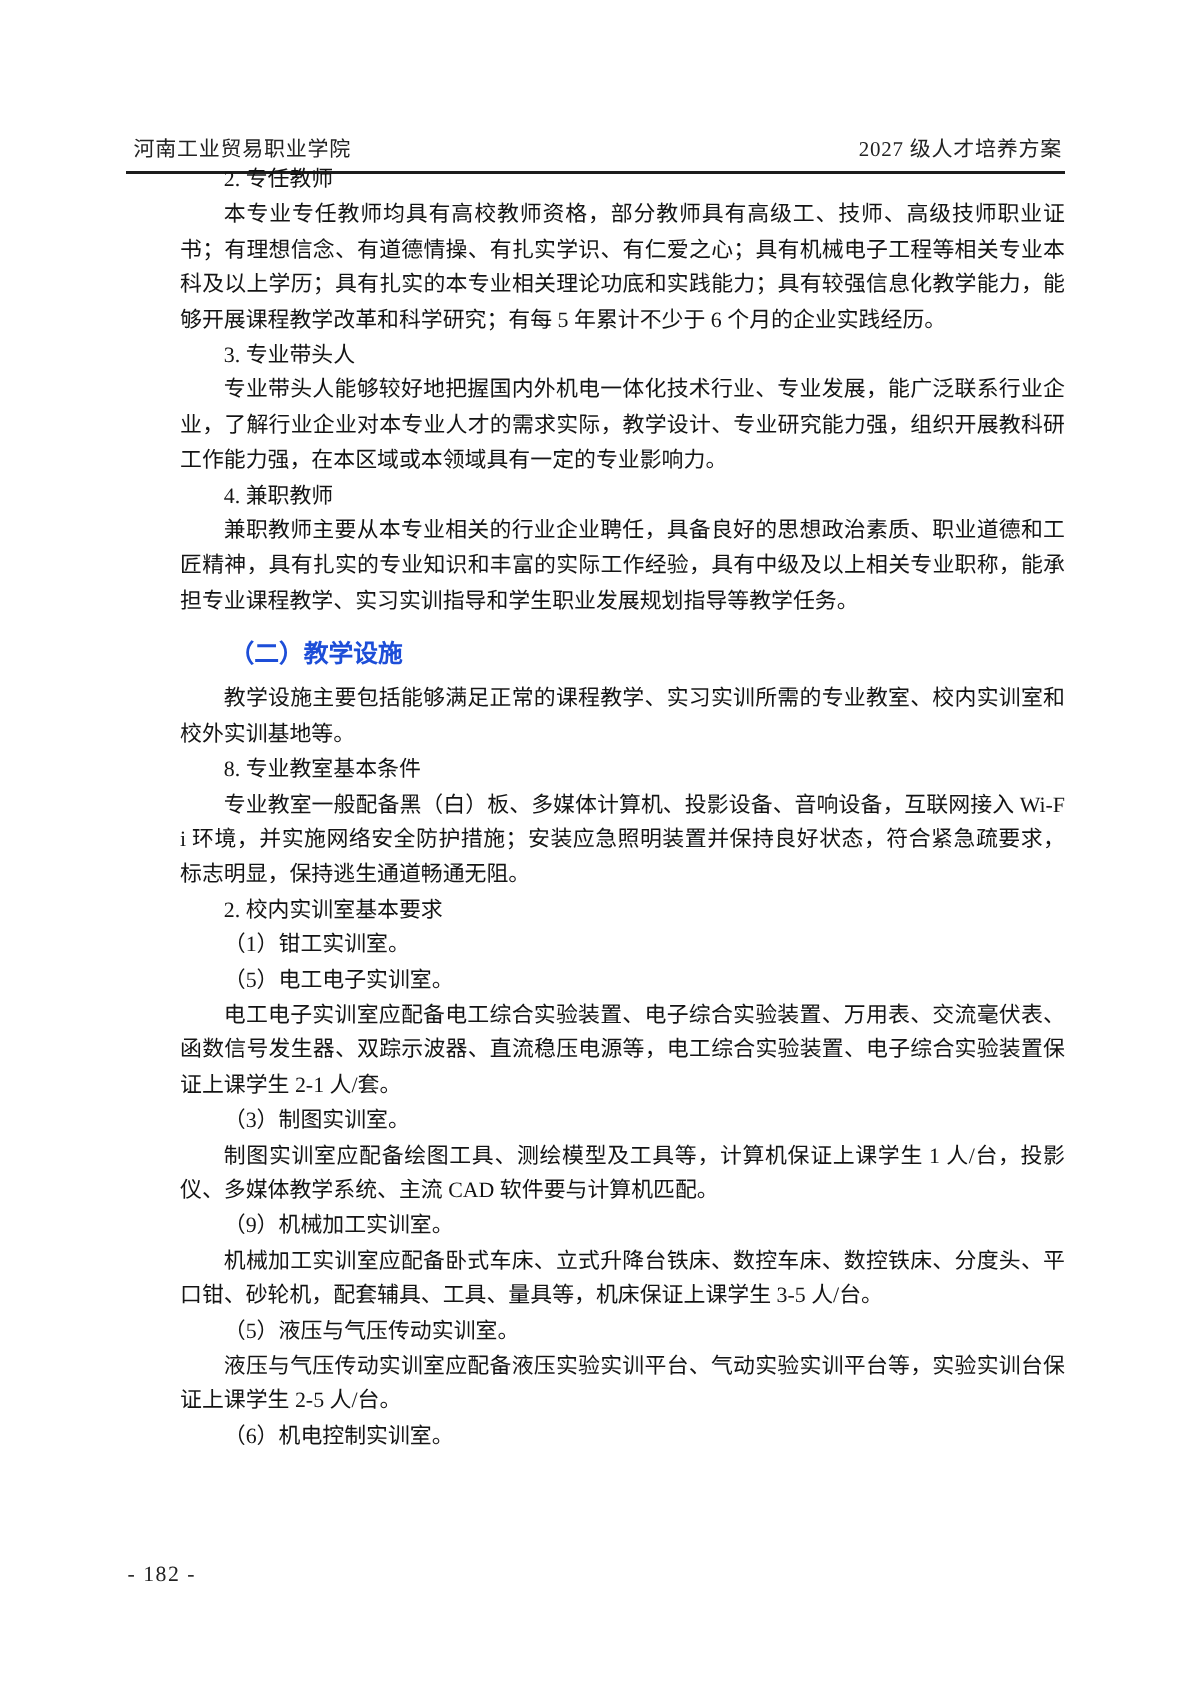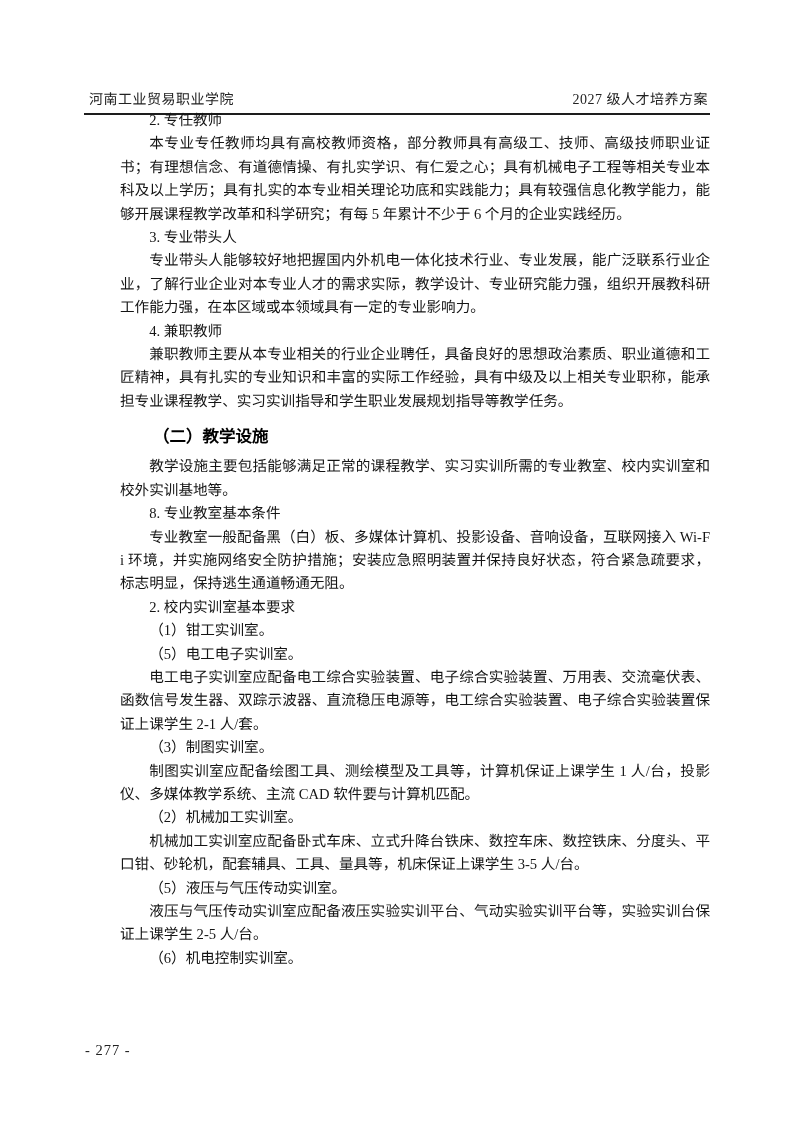--- a/index.html
+++ b/index.html
@@ -40,26 +40,26 @@
     text-align: justify;
     color: #141414;
     margin-left: 37px;
   }
   .doc-body p {
     margin: 0;
     text-indent: 2em;
     word-break: break-all;
   }
   .section-heading {
-    font-family: Liberation Serif, serif;
+    font-family: Liberation Mono, monospace;
     font-weight: bold;
     font-size: 16.5px;
     line-height: 26px;
     margin: 11px 0 5px 0 !important;
-    color: #000000;
+    color: #1d4ed8;
   }
   .page-footer {
     position: absolute;
     left: 85px;
     bottom: 63px;
     font-size: 14.5px;
     letter-spacing: 1px;
     color: #222222;
   }
 </style>
@@ -83,24 +83,24 @@
     <p class="section-heading">（二）教学设施</p>
     <p>教学设施主要包括能够满足正常的课程教学、实习实训所需的专业教室、校内实训室和校外实训基地等。</p>
     <p>8. 专业教室基本条件</p>
     <p>专业教室一般配备黑（白）板、多媒体计算机、投影设备、音响设备，互联网接入 Wi-Fi 环境，并实施网络安全防护措施；安装应急照明装置并保持良好状态，符合紧急疏要求，标志明显，保持逃生通道畅通无阻。</p>
     <p>2. 校内实训室基本要求</p>
     <p>（1）钳工实训室。</p>
     <p>（5）电工电子实训室。</p>
     <p>电工电子实训室应配备电工综合实验装置、电子综合实验装置、万用表、交流毫伏表、函数信号发生器、双踪示波器、直流稳压电源等，电工综合实验装置、电子综合实验装置保证上课学生 2-1 人/套。</p>
     <p>（3）制图实训室。</p>
     <p>制图实训室应配备绘图工具、测绘模型及工具等，计算机保证上课学生 1 人/台，投影仪、多媒体教学系统、主流 CAD 软件要与计算机匹配。</p>
-    <p>（2）机械加工实训室。</p>
+    <p>（9）机械加工实训室。</p>
     <p>机械加工实训室应配备卧式车床、立式升降台铁床、数控车床、数控铁床、分度头、平口钳、砂轮机，配套辅具、工具、量具等，机床保证上课学生 3-5 人/台。</p>
     <p>（5）液压与气压传动实训室。</p>
     <p>液压与气压传动实训室应配备液压实验实训平台、气动实验实训平台等，实验实训台保证上课学生 2-5 人/台。</p>
     <p>（6）机电控制实训室。</p>
   </div>
 
   <div class="page-footer">
-    <span>- 277 -</span>
+    <span>- 182 -</span>
   </div>
 
 </div>
 
 </body></html>

